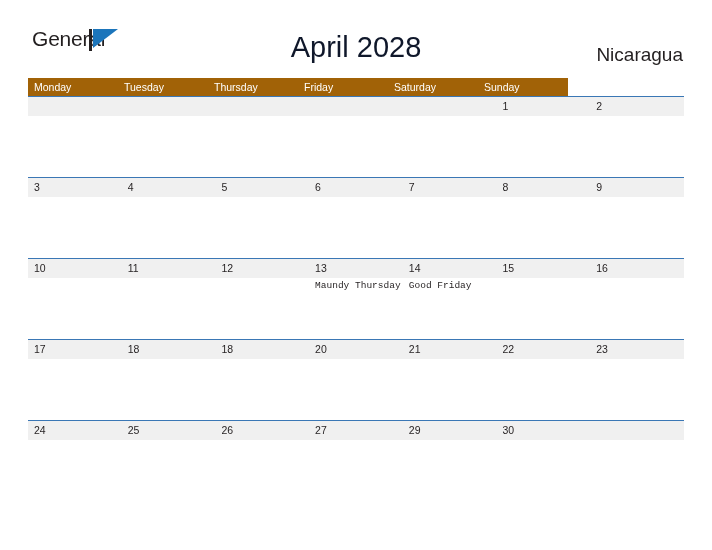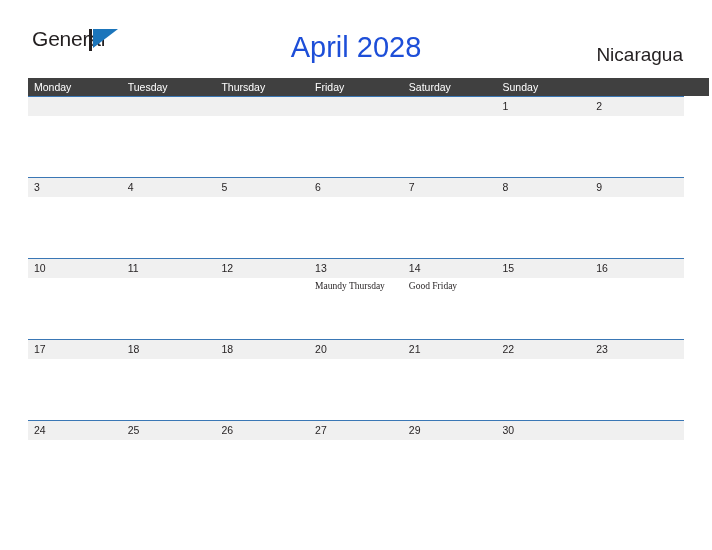--- a/index.html
+++ b/index.html
@@ -66,21 +66,21 @@
     margin-top: 40px;
   }
 
   .cal-title {
     position: absolute;
     left: 0;
     top: 31px;
     width: 712px;
     text-align: center;
     font-size: 29px;
-    color: #1d4ed8;
+    color: #0f172a;
     font-family: "Liberation Sans", sans-serif;
   }
 
   .cal-region {
     position: absolute;
     right: 29px;
     top: 44px;
     font-size: 19px;
     color: #231f20;
     text-align: right;
@@ -90,23 +90,23 @@
   
   .grid {
     position: absolute;
     left: 28px;
     top: 78px;
     width: 656px;
   }
 
   .weekday-row {
     display: flex;
-    width: 681px;
+    width: 540px;
     height: 18px;
-    background: #404040;
+    background: #a16207;
   }
   .weekday-cell {
     width: 93.714px;
     height: 18px;
     line-height: 18px;
     color: #ffffff;
     font-size: 10.5px;
     padding-left: 6px;
     box-sizing: border-box;
     font-family: "Liberation Sans", sans-serif;
@@ -153,21 +153,21 @@
     width: 93.714px;
     box-sizing: border-box;
     padding-left: 6px;
     padding-top: 2px;
   }
   .event-label {
     display: block;
     font-size: 9.5px;
     line-height: 12px;
     color: #231f20;
-    font-family: Liberation Serif, serif;
+    font-family: Liberation Mono, monospace;
     white-space: nowrap;
   }
 </style>
 </head>
 <body>
 
 <div class="page">
 
   <div class="header">
 

